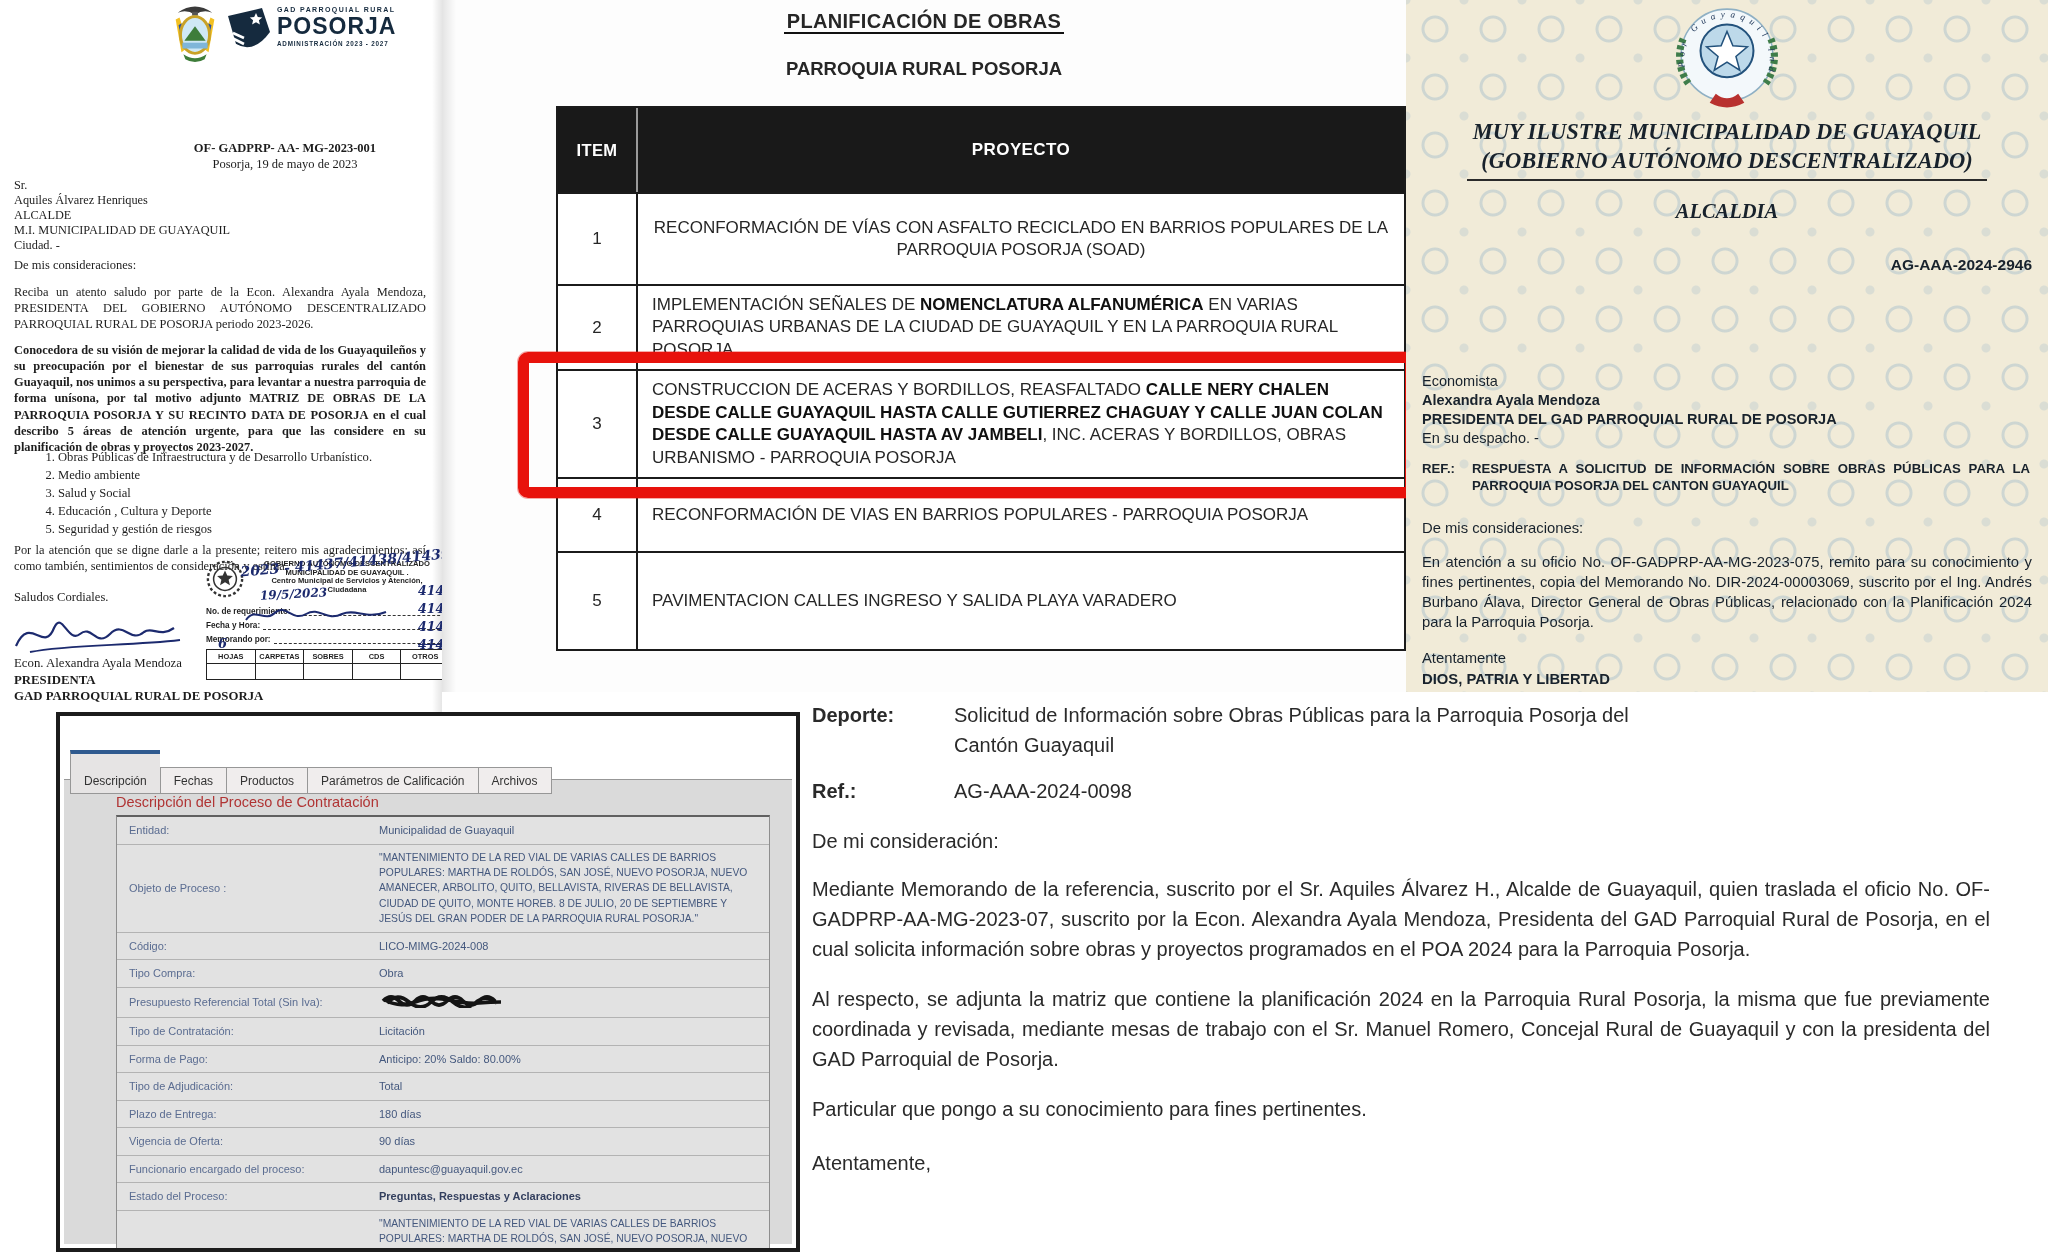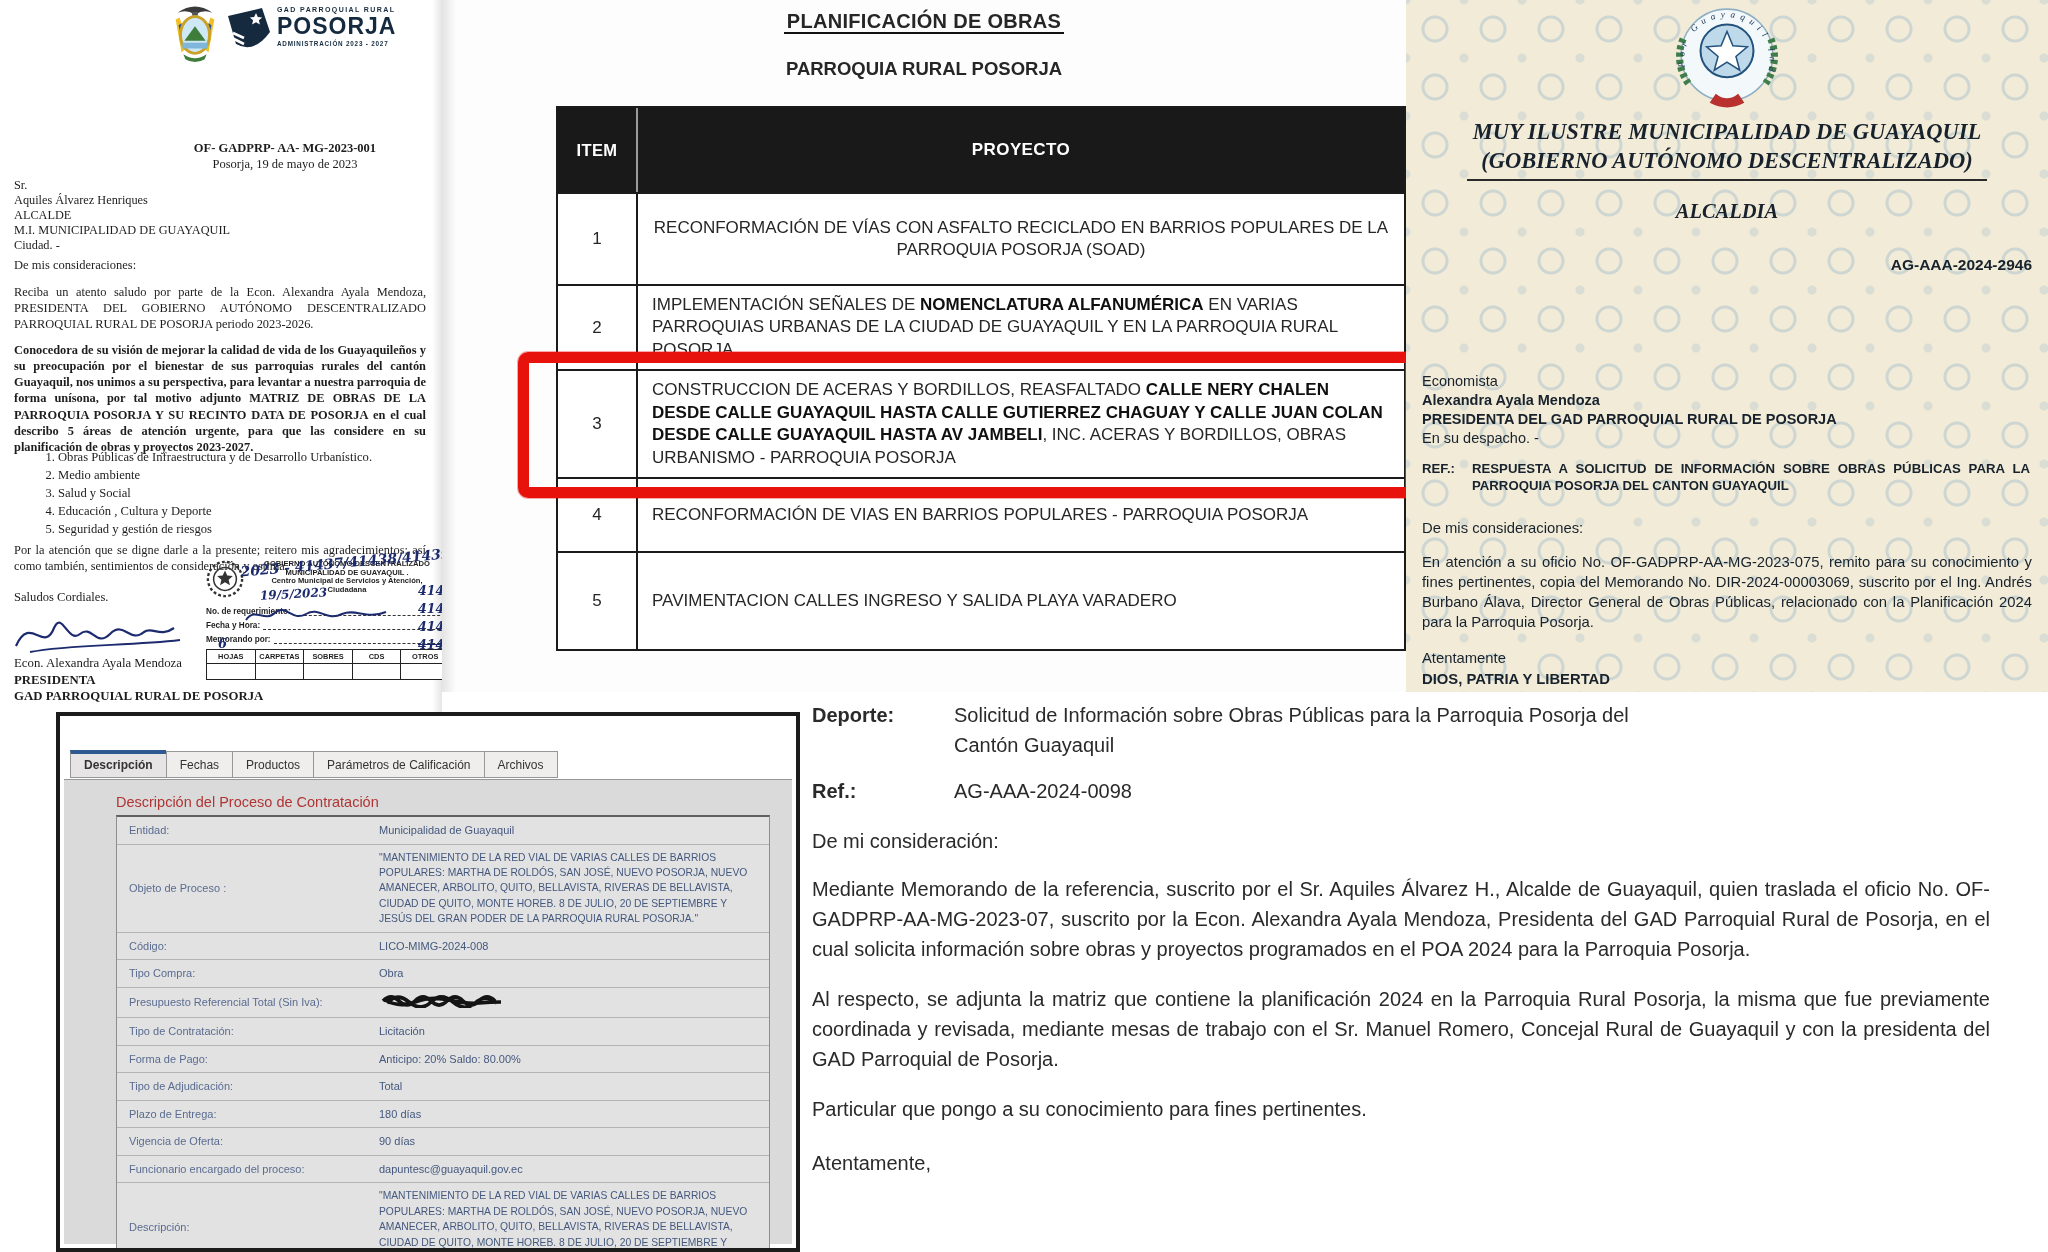--- a/index.html
+++ b/index.html
@@ -103,21 +103,21 @@
   .rclose{left:16px;top:648px;font-size:14.8px;line-height:1.4;}
   .rclose .b{font-weight:bold;}
 
   
   .form-box{left:56px;top:712px;width:744px;height:540px;background:#fff;border:4px solid #1c1c1c;
             box-sizing:border-box;overflow:hidden;}
   .tabs{position:absolute;left:10px;top:34px;display:flex;align-items:flex-end;z-index:2;}
   .tab{padding:6px 13px 5px;border:1px solid #979797;border-right:none;background:#f0eded;
        font-size:12px;color:#333;cursor:pointer;}
   .tab:last-child{border-right:1px solid #979797;}
-  .tab.active{background:#e6e4e4;border-top:4px solid #2f5a8f;padding-top:4px;font-weight:bold;}
+  .tab.active{background:#e6e4e4;border-top:4px solid #2f5a8f;padding-top:20px;font-weight:normal;}
   .panel{position:absolute;left:4px;right:4px;top:63px;bottom:4px;background:#dadada;border-top:1px solid #979797;}
   .form-heading{margin:14px 0 5px 52px;color:#b03434;font-size:14.5px;}
   .fields{margin:0 22px 8px 52px;border:1px solid #8e8e8e;border-top:2px solid #606060;background:#e2e2e2;}
   .frow{display:flex;border-bottom:1px solid #b3b3b3;align-items:center;}
   .frow:last-child{border-bottom:none;}
   .flabel{width:238px;flex-shrink:0;padding:5px 6px 5px 12px;color:#5a6c91;font-size:11px;}
   .fvalue{flex:1;padding:5px 10px 5px 6px;color:#44587e;font-size:11px;line-height:1.5;}
   .fsmall{font-size:10.3px;}
   .bold-val{font-weight:bold;color:#333f5e;}
 
@@ -422,20 +422,24 @@
         </div>
         <div class="frow">
           <div class="flabel">Vigencia de Oferta:</div>
           <div class="fvalue">90 días</div>
         </div>
         <div class="frow">
           <div class="flabel">Funcionario encargado del proceso:</div>
           <div class="fvalue">dapuntesc@guayaquil.gov.ec</div>
         </div>
         <div class="frow">
+          <div class="flabel">Estado del Proceso:</div>
+          <div class="fvalue bold-val">Preguntas, Respuestas y Aclaraciones</div>
+        </div>
+        <div class="frow">
           <div class="flabel">Descripción:</div>
           <div class="fvalue fsmall">"MANTENIMIENTO DE LA RED VIAL DE VARIAS CALLES DE BARRIOS POPULARES: MARTHA DE ROLDÓS, SAN JOSÉ, NUEVO POSORJA, NUEVO AMANECER, ARBOLITO, QUITO, BELLAVISTA, RIVERAS DE BELLAVISTA, CIUDAD DE QUITO, MONTE HOREB. 8 DE JULIO, 20 DE SEPTIEMBRE Y JESÚS DEL GRAN PODER DE LA PARROQUIA RURAL POSORJA."</div>
         </div>
       </div>
     </div>
   </div>
 
   <div class="abs doc-bottom">
     <div class="brow basunto">
       <span class="lbl">Deporte:</span>

